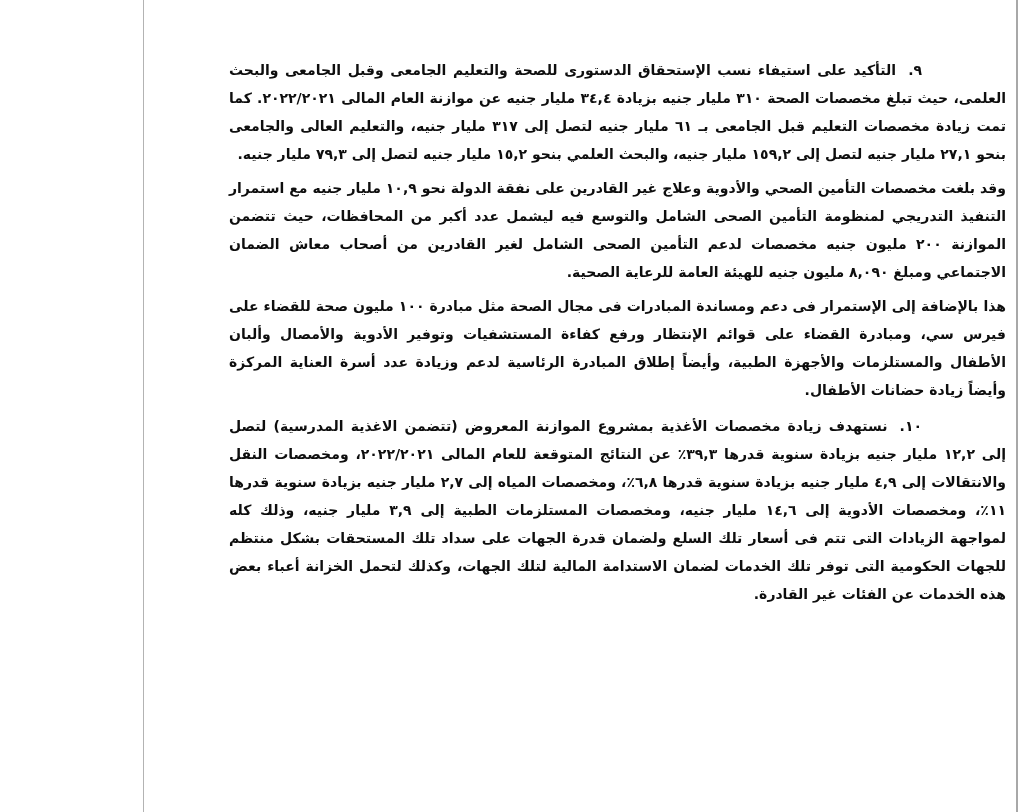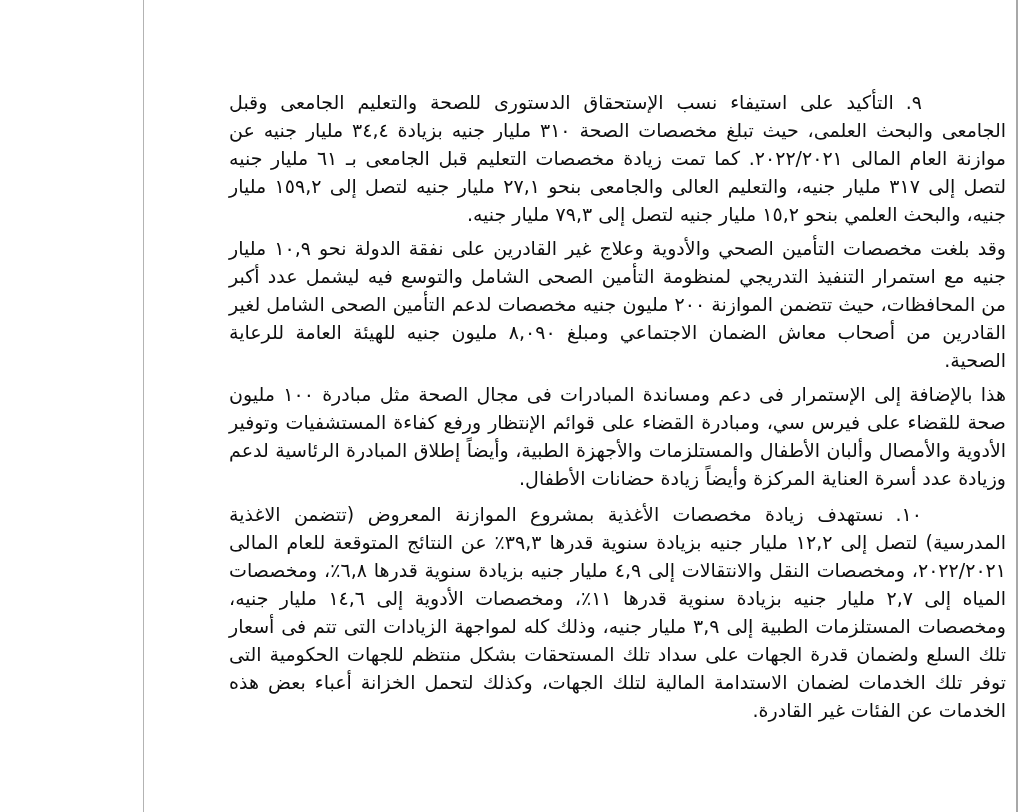--- a/index.html
+++ b/index.html
@@ -25,26 +25,25 @@
     background: #a8a8a8;
   }
   .doc-content {
     position: absolute;
     top: 56px;
     right: 22px;
     width: 777px;
     direction: rtl;
     unicode-bidi: embed;
     color: #0e0e0e;
-    font-size: 19px;
-    font-weight: 400;
+    font-size: 14px;
+    font-weight: 700;
     line-height: 28px;
     text-align: justify;
     text-justify: inter-word;
-    margin-top: 32px;
   }
   .doc-item { margin-bottom: 6px; }
   .doc-item + .doc-item { margin-top: 8px; }
   .para { margin-bottom: 6px; }
   .para.numbered { text-indent: 84px; }
   .list-number { padding-left: 12px; white-space: nowrap; }
 </style>
 </head>
 <body>
 

